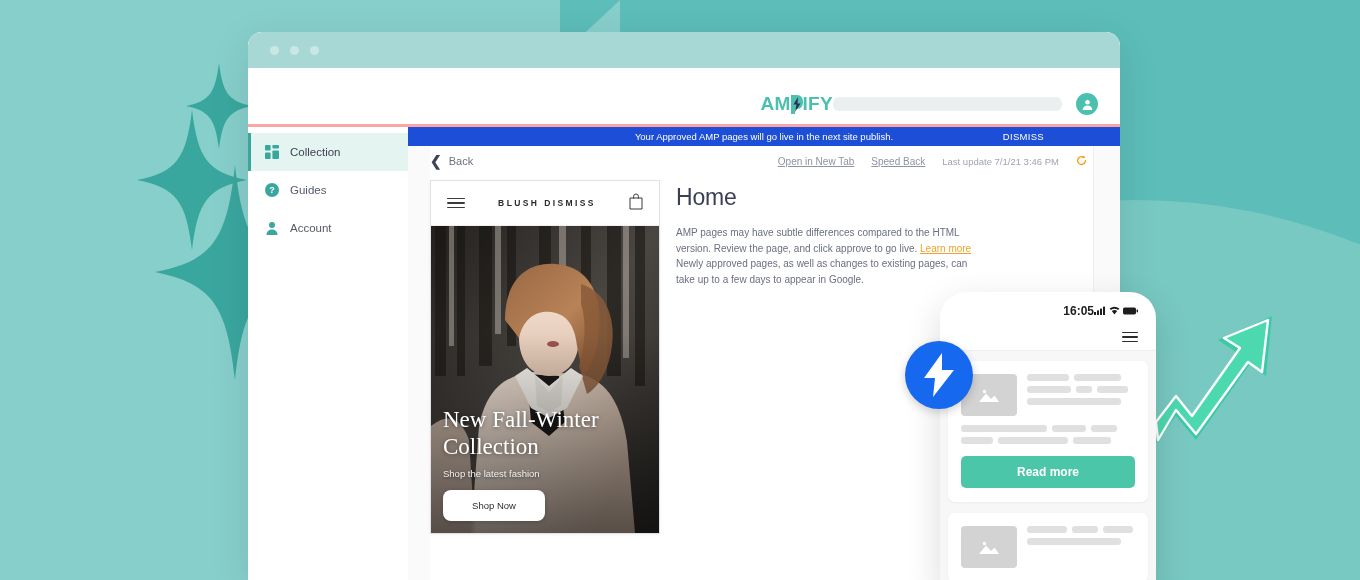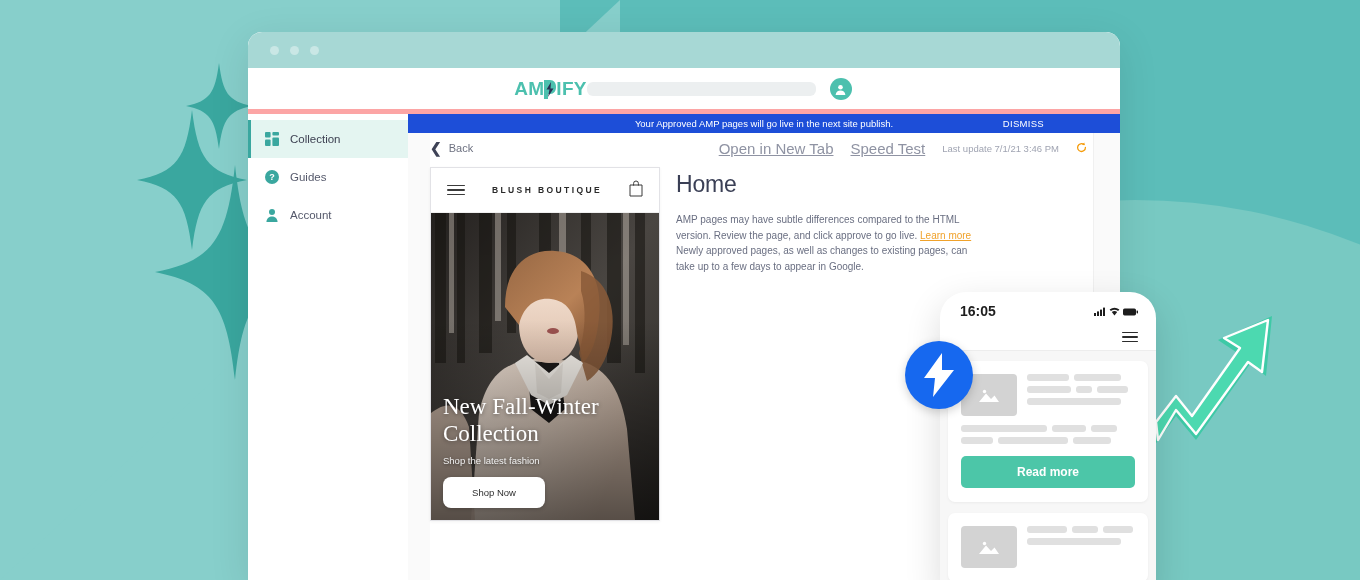--- a/index.html
+++ b/index.html
@@ -91,24 +91,24 @@
     position: relative;
     height: 512px;
     background: #ffffff;
   }
 
   
   .app-header {
     height: 40px;
     display: flex;
     align-items: center;
-    justify-content: center;
-    padding: 1px 22px 0 20px;
+    justify-content: flex-end;
+    padding: 16px 22px 0 20px;
     background: #fff;
-    border-bottom: 5px solid #fca5a5;
+    border-bottom: 3px solid #fca5a5;
   }
   .logo {
     font-size: 19px;
     font-weight: bold;
     letter-spacing: 0.3px;
     color: #4cc0ae;
     display: flex;
     align-items: center;
   }
   .logo .bolt-letter {
@@ -246,21 +246,21 @@
   }
   .toolbar-right {
     margin-left: auto;
     display: flex;
     align-items: center;
     gap: 17px;
   }
   .tb-link {
     color: #8f93a3;
     text-decoration: underline;
-    font-size: 15px;
+    font-size: 10px;
   }
   .tb-meta {
     color: #a0a4b2;
     font-size: 9.5px;
   }
   .refresh-icon {
     color: #f59c0b;
     font-size: 12px;
     line-height: 1;
   }
@@ -384,23 +384,23 @@
     height: 300px;
     background: #ffffff;
     border-radius: 26px 26px 0 0;
     box-shadow: 0 12px 36px rgba(0,0,0,0.14);
     overflow: hidden;
   }
   .phone-status {
     height: 26px;
     display: flex;
     align-items: center;
-    justify-content: space-between;
+    justify-content: flex-end;
     padding: 6px 18px 0 20px;
-    font-size: 14px;
+    font-size: 12px;
     font-weight: bold;
     color: #1d1d1d;
   }
   .phone-status-right {
     display: flex;
     align-items: center;
     gap: 3px;
   }
   .phone-nav {
     height: 26px;
@@ -603,41 +603,41 @@
 
             <div class="content-inner">
 
               <div class="toolbar">
                 <div class="back-link">
                   <span class="chev">❮</span>
                   <span>Back</span>
                 </div>
                 <div class="toolbar-right">
                   <span class="tb-link">Open in New Tab</span>
-                  <span class="tb-link">Speed Test</span>
+                  <span class="tb-link">Speed Back</span>
                   <span class="tb-meta">Last update 7/1/21 3:46 PM</span>
                   <span class="refresh-icon">
                     <svg width="11" height="11" viewBox="0 0 11 11">
                       <path d="M9.4 5.5 A3.9 3.9 0 1 1 8 2.6" fill="none" stroke="#f59c0b" stroke-width="1.3" stroke-linecap="round"></path>
                       <path d="M8.4 0.4 L8.6 3.1 L5.9 2.7 Z" fill="#f59c0b"></path>
                     </svg>
                   </span>
                 </div>
               </div>
 
               <div class="panes">
 
                 <div class="preview">
                   <div class="preview-top">
                     <span class="burger">
                         <i></i>
                         <i></i>
                         <i></i>
                       </span>
-                    <span class="shop-title">BLUSH BOUTIQUE</span>
+                    <span class="shop-title">BLUSH DISMISS</span>
                     <span>
                       <svg width="14" height="17" viewBox="0 0 14 17">
                         <path d="M1 5 H13 V16 H1 Z" fill="none" stroke="#3b3b3b" stroke-width="1"></path>
                         <path d="M4.6 5.6 V3.4 A2.4 2.4 0 0 1 9.4 3.4 V5.6" fill="none" stroke="#3b3b3b" stroke-width="1"></path>
                       </svg>
                     </span>
                   </div>
                   <div class="hero">
                     <div class="hero-photo">
                       <svg width="228" height="307" viewBox="0 0 228 307" preserveAspectRatio="xMidYMid slice">

